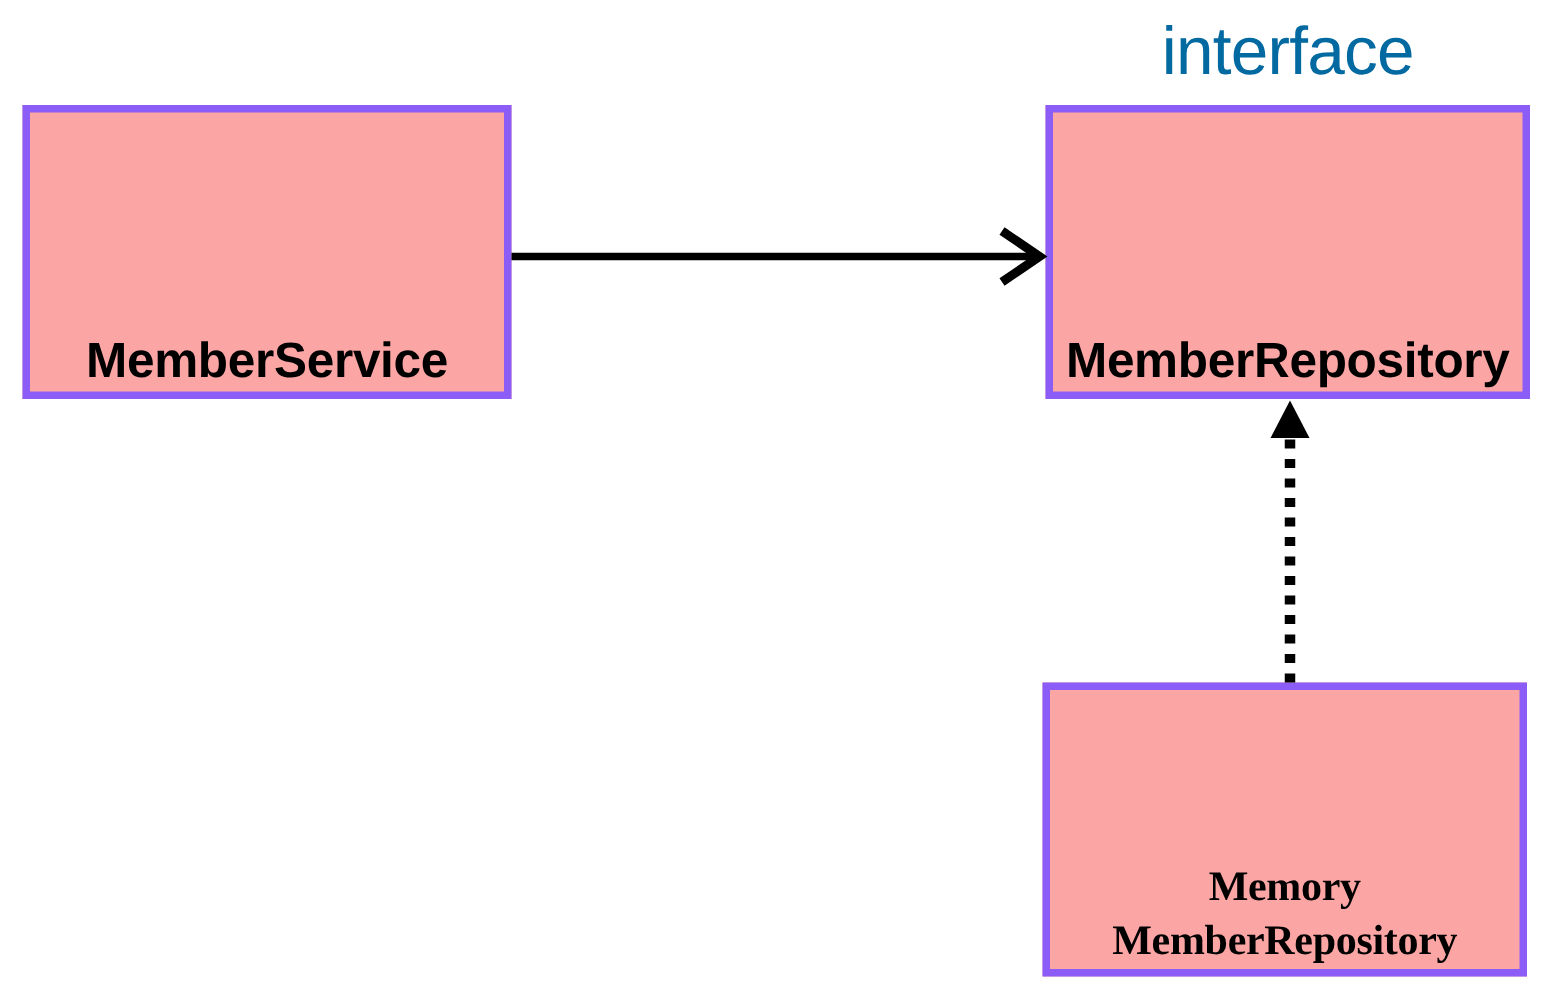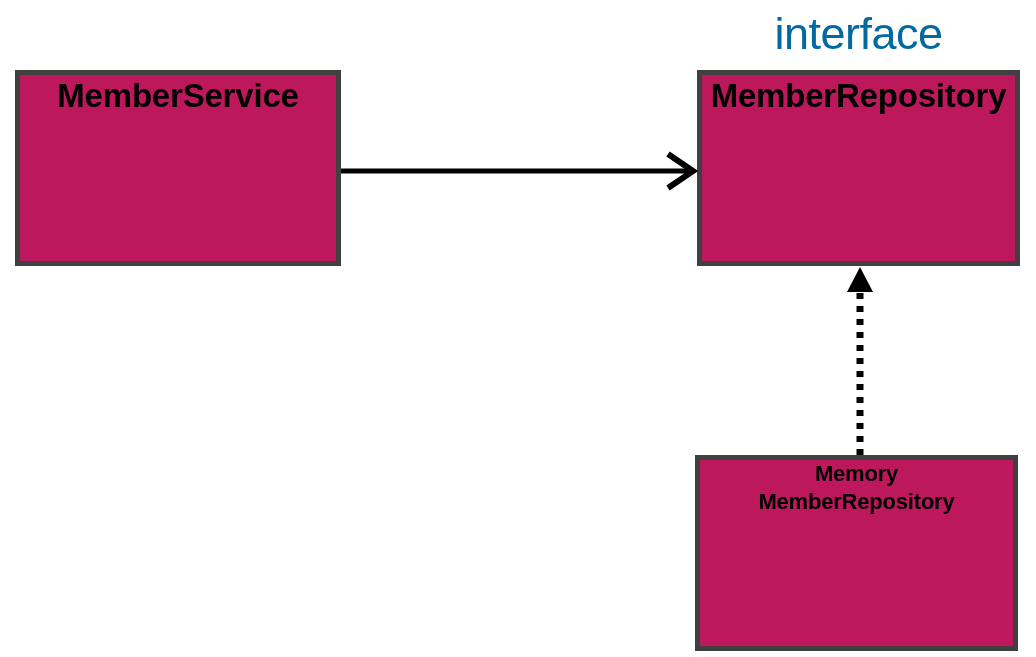--- a/index.html
+++ b/index.html
@@ -12,24 +12,24 @@
     position: relative;
     width: 1036px;
     height: 657px;
     background: #ffffff;
     overflow: hidden;
     font-family: "Liberation Sans", sans-serif;
   }
   .uml-box {
     position: absolute;
     box-sizing: border-box;
-    border: 5px solid #404040;
-    background: #be185d;
+    border: 5px solid #8b5cf6;
+    background: #fca5a5;
     display: flex;
-    align-items: flex-start;
+    align-items: flex-end;
     justify-content: center;
   }
   .box-label {
     font-weight: bold;
     color: #000000;
     text-align: center;
     line-height: 1.28;
     white-space: pre-line;
     letter-spacing: -0.2px;
   }
@@ -54,21 +54,22 @@
     font-size: 33px;
   }
   
   #box-memory-member-repository {
     left: 695px;
     top: 455px;
     width: 323px;
     height: 196px;
   }
   #box-memory-member-repository .box-label {
-    font-size: 22px;
+    font-size: 28px;
+    font-family: Liberation Serif, serif;
   }
   
   #interface-label {
     position: absolute;
     left: 697px;
     top: 11px;
     width: 323px;
     text-align: center;
     font-size: 45px;
     font-weight: normal;

